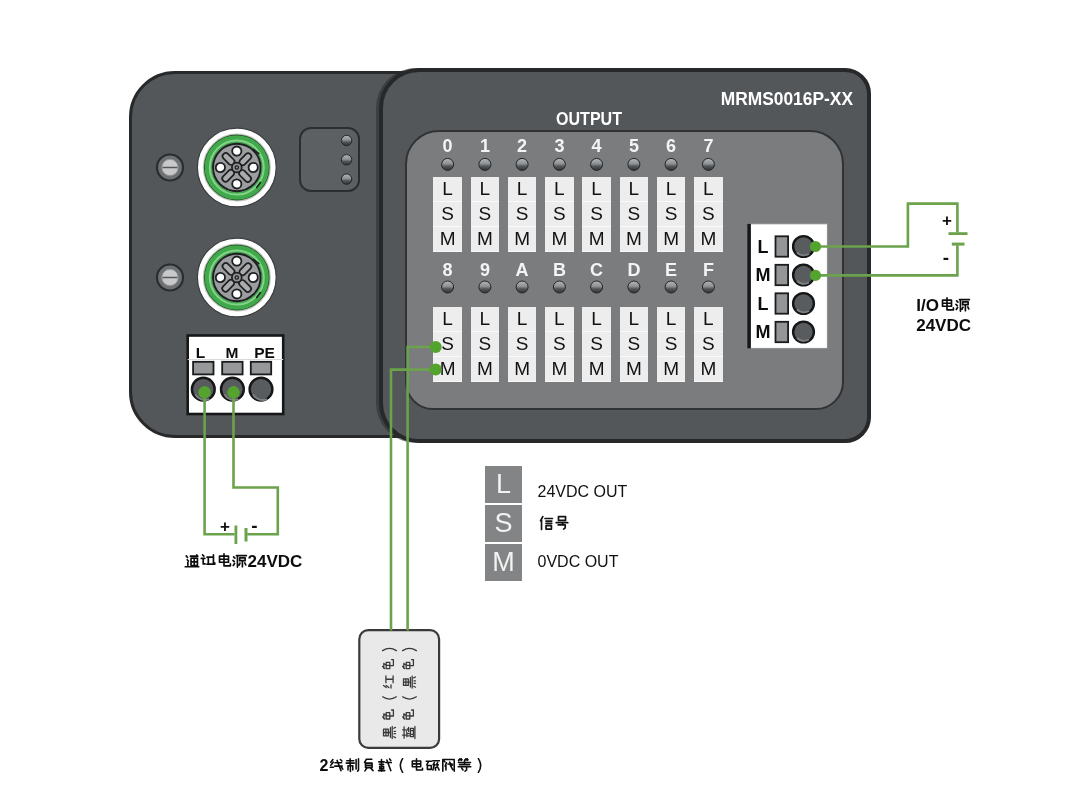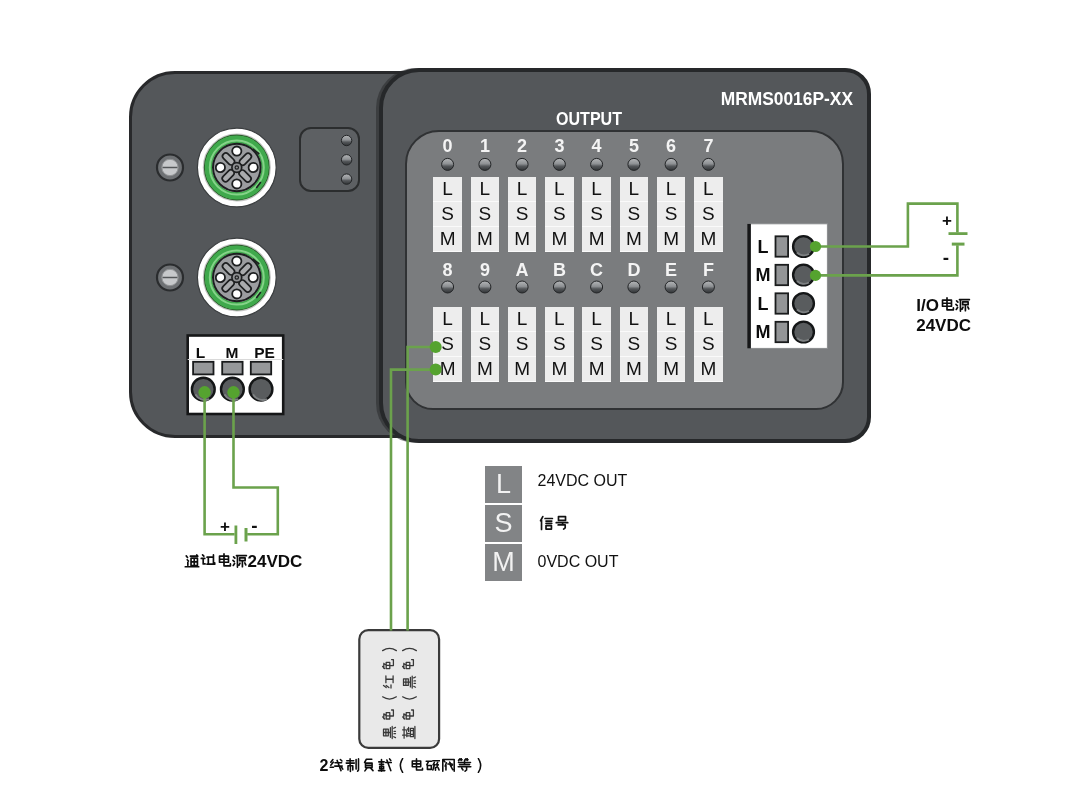--- a/index.html
+++ b/index.html
@@ -106,21 +106,21 @@
 <div class="cell" style="left:694.1px;top:202.2px">S</div>
 <div class="cell" style="left:694.1px;top:227.1px">M</div>
 <div class="chlab" style="left:694.1px;top:260.5px">F</div>
 <div class="colbg" style="left:694.1px;top:307.3px"></div>
 <div class="cell" style="left:694.1px;top:307.3px">L</div>
 <div class="cell" style="left:694.1px;top:332.2px">S</div>
 <div class="cell" style="left:694.1px;top:357.1px">M</div>
   <div class="legbox" style="top:465.8px">L</div>
   <div class="legbox" style="top:504.8px">S</div>
   <div class="legbox" style="top:543.8px">M</div>
-  <div class="legtxt" style="top:472px">24VDC OUT</div>
+  <div class="legtxt" style="top:483px">24VDC OUT</div>
   <div class="legtxt cjb" style="top:514.5px"><svg class="cj" viewBox="0 0 100 100">
         <use href="#c-xin"></use>
       </svg><svg class="cj" viewBox="0 0 100 100">
         <use href="#c-hao"></use>
       </svg></div>
   <div class="legtxt" style="top:552.5px">0VDC OUT</div>
   <div class="t big cjb" style="left:853.6px;top:296px;width:180px;text-align:center">I/O<svg class="cj" viewBox="0 0 100 100">
         <use href="#c-dian"></use>
       </svg><svg class="cj" viewBox="0 0 100 100">
         <use href="#c-yuan"></use>

